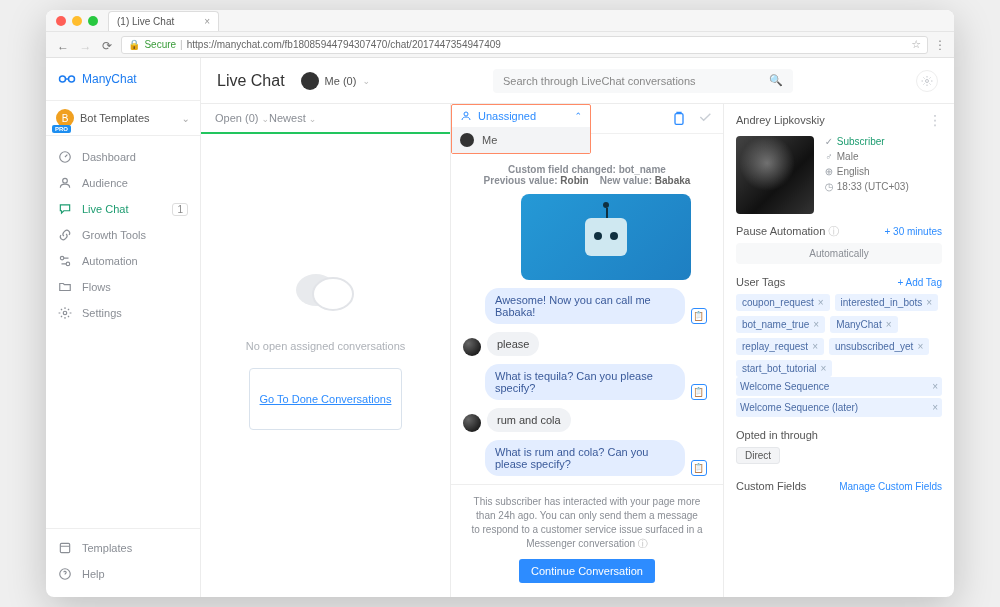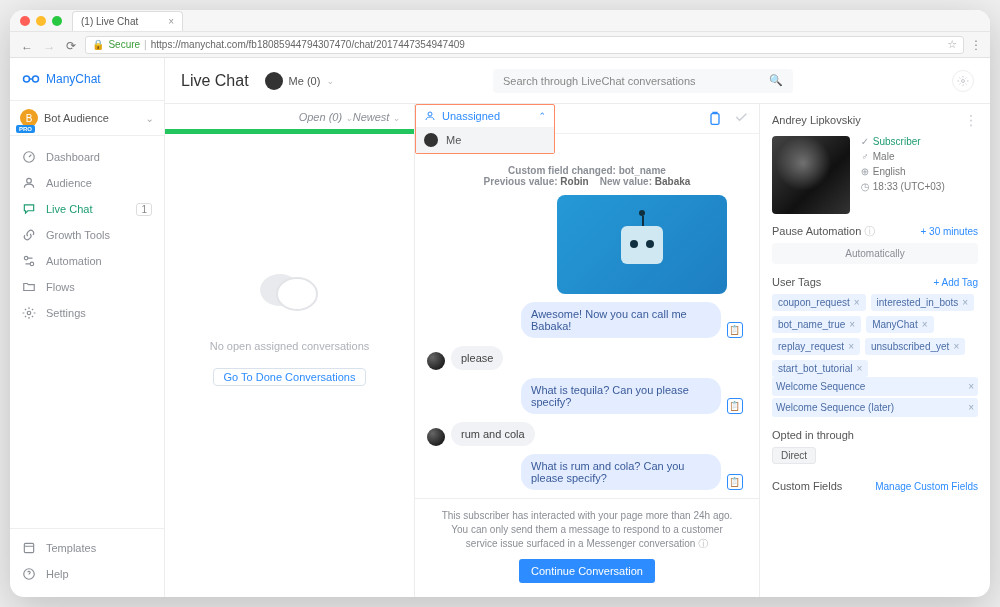--- a/index.html
+++ b/index.html
@@ -6,24 +6,24 @@
     box-sizing: border-box;
     margin: 0;
     padding: 0;
     font-family: -apple-system, BlinkMacSystemFont, "Segoe UI", Helvetica, Arial, sans-serif;
   }
   body {
     background: #efefef;
     padding: 10px;
   }
   .window {
-    width: 980px;
+    width: 908px;
     height: 587px;
     background: #fff;
-    border-radius: 14px;
+    border-radius: 8px;
     box-shadow: 0 10px 40px rgba(0,0,0,.2);
     overflow: hidden;
     display: flex;
     flex-direction: column;
     margin: 0 auto;
   }
 
   
   .titlebar {
     height: 22px;
@@ -241,48 +241,48 @@
     width: 250px;
     border-right: 1px solid #ececec;
     display: flex;
     flex-direction: column;
     align-items: center;
     position: relative;
   }
   .convs-head {
     width: 100%;
     height: 30px;
-    border-bottom: 5px solid #22c55e;
-    display: flex;
-    align-items: center;
-    justify-content: flex-end;
+    border-bottom: 2px solid #22c55e;
+    display: flex;
+    align-items: center;
+    justify-content: flex-start;
     padding: 0 14px;
     font-size: 11px;
     color: #8a8e95;
-    font-style: italic;
   }
   .convs-head .chev { font-size: 9px; color: #bbb; }
   .empty-bubble {
     margin-top: 130px;
     color: #ddd;
   }
   .empty-text {
     font-size: 11px;
     color: #aeb2b8;
     margin-top: 12px;
   }
   .goto-done {
     margin-top: 16px;
     color: #2d8cff;
     border: 1px solid #d9e2ec;
     border-radius: 4px;
     background: #fff;
-    padding: 2px 10px;
+    padding: 24px 10px;
     font-size: 11px;
     cursor: pointer;
+    text-decoration: underline;
   }
 
   
   .col-chat {
     flex: 1;
     border-right: 1px solid #ececec;
     display: flex;
     flex-direction: column;
     position: relative;
   }
@@ -605,21 +605,21 @@
             <circle cx="18" cy="12" r="4" fill="none" stroke="#1d7cf0" stroke-width="2"></circle>
             <path d="M10 12h4" stroke="#1d7cf0" stroke-width="2"></path>
           </svg>
         <span>ManyChat</span>
       </div>
       <div class="bot-select">
         <div class="bot-avatar">
           <span>B</span>
           <span class="pro-badge">PRO</span>
         </div>
-        <span>Bot Audience</span>
+        <span>Bot Templates</span>
         <span class="chev">⌄</span>
       </div>
       <div class="nav">
         <div class="nav-item">
           <span class="nav-icon">
               <svg width="14" height="14" viewBox="0 0 24 24" fill="none" stroke="currentColor" stroke-width="2">
                 <circle cx="12" cy="12" r="9"></circle>
                 <path d="M12 12l4-4"></path>
               </svg>
             </span>

